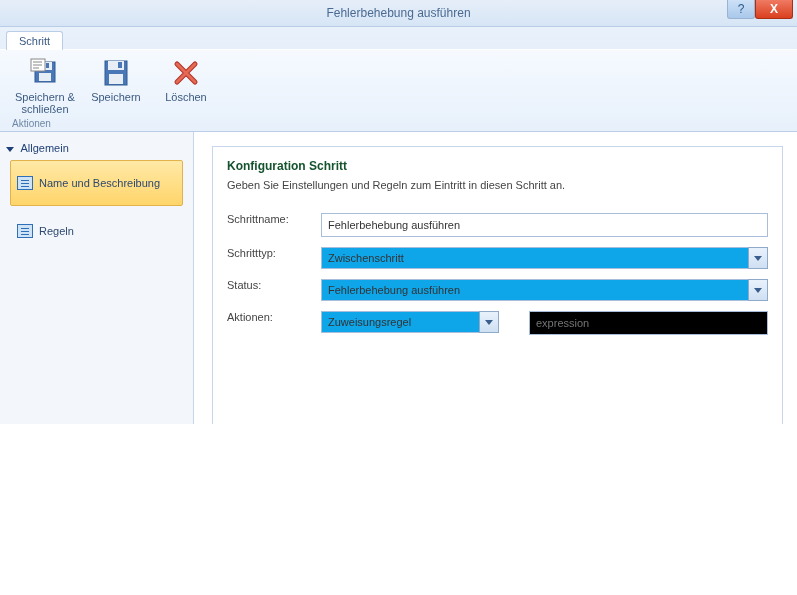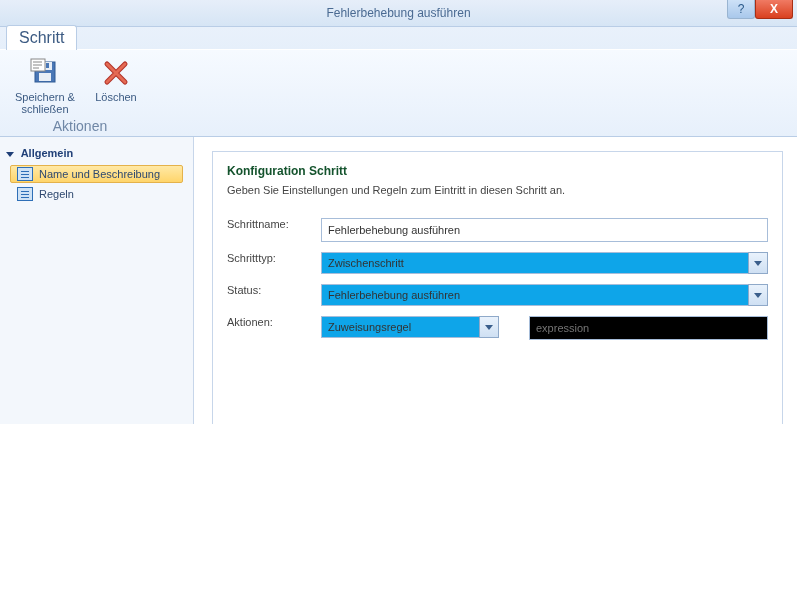--- a/index.html
+++ b/index.html
@@ -8,35 +8,35 @@
   
   .titlebar{height:26px;background:linear-gradient(#e6eef9,#d6e5f5);border-bottom:1px solid #b9cde6;display:flex;align-items:center;position:relative}
   .titlebar .title{position:absolute;left:50%;transform:translateX(-50%);color:#4a6a92;font-size:12px}
   .titlebar .tbtn{position:absolute;top:0;height:18px;min-width:26px;display:flex;align-items:center;justify-content:center;border:1px solid #99b4d1;border-top:none;border-radius:0 0 3px 3px;font-size:12px;cursor:pointer}
   .titlebar .help{right:42px;background:linear-gradient(#cde1f7,#a9c8eb);color:#2b5a8a}
   .titlebar .close{right:4px;width:36px;background:linear-gradient(#f07a63,#d9401f);border-color:#a82e14;color:#fff;font-weight:bold}
 
   
   .ribbon-wrap{background:linear-gradient(#e9f1fb,#d9e7f7);border-bottom:1px solid #b9cde6}
   .tabrow{height:22px;display:flex;align-items:flex-end;padding-left:6px}
-  .tab{background:#fff;border:1px solid #b9cde6;border-bottom:none;border-radius:3px 3px 0 0;padding:3px 12px 3px 12px;color:#3b5a82;font-size:16px;cursor:pointer;position:relative;top:1px}
+  .tab{background:#fff;border:1px solid #b9cde6;border-bottom:none;border-radius:3px 3px 0 0;padding:3px 12px 3px 12px;color:#3b5a82;font-size:11px;cursor:pointer;position:relative;top:1px}
   .ribbon{background:linear-gradient(#f6faff,#e7f0fb);border-top:1px solid #fff;padding:4px 6px 2px 6px}
   .group{display:inline-block;vertical-align:top;text-align:center;padding:0 6px}
   .group .row{display:flex;align-items:flex-end;gap:6px}
   .rbtn{display:flex;flex-direction:column;align-items:center;justify-content:flex-start;min-width:58px;padding:2px 2px 0 2px;cursor:pointer;border:1px solid transparent;border-radius:3px}
   .rbtn .ic{width:32px;height:32px;display:flex;align-items:center;justify-content:center}
   .rbtn .lbl{margin-top:2px;color:#3b5a82;line-height:12px;text-align:center;min-height:24px}
-  .group .grpname{color:#6f87a6;font-size:14px;margin-top:2px;text-align:center}
+  .group .grpname{color:#6f87a6;font-size:10px;margin-top:2px;text-align:left}
 
   
   .body{display:flex;height:475px}
   .navpane{width:194px;box-sizing:border-box;border-right:1px solid #c7d6ea;background:#f3f7fc;padding:10px 6px}
-  .navhdr{color:#1f3f77;font-weight:bold;margin-bottom:6px;cursor:pointer}
+  .navhdr{color:#1f3f77;font-weight:normal;margin-bottom:6px;cursor:pointer}
   .navhdr .tri{display:inline-block;width:0;height:0;border-left:4px solid transparent;border-right:4px solid transparent;border-top:5px solid #1f3f77;margin-right:4px;vertical-align:middle}
-  .navitem{display:flex;align-items:center;gap:6px;padding:1px 6px;margin:2px 4px;border:1px solid transparent;border-radius:2px;cursor:pointer;color:#2e486f}
+  .navitem{display:flex;align-items:center;gap:6px;padding:15px 6px;margin:2px 4px;border:1px solid transparent;border-radius:2px;cursor:pointer;color:#2e486f}
   .navitem.sel{background:linear-gradient(#ffe9a6,#ffd56b);border-color:#e4b24b}
   .navitem .nic{width:14px;height:12px;border:1px solid #2e6fb7;background:#cfe3f6;display:flex;align-items:center;justify-content:center}
   .navitem .nic::before{content:"";display:block;width:8px;height:1px;background:#2e6fb7;box-shadow:0 -3px 0 #2e6fb7,0 3px 0 #2e6fb7}
 
   .content{flex:1;padding:14px 14px 14px 18px}
   .panel{border:1px solid #c7d6ea;background:#fff;height:440px;box-sizing:border-box;padding:12px 14px}
   .ptitle{color:#14532d;font-weight:bold;font-size:12px;margin-bottom:6px}
   .pdesc{color:#444;margin-bottom:22px}
   .frow{display:flex;align-items:flex-start;margin-bottom:10px}
   .flabel{width:94px;color:#444}
@@ -83,20 +83,31 @@
                 <rect x="9" y="15" width="12" height="8" fill="#e8eef6"></rect>
                 <rect x="16" y="5" width="3" height="5" fill="#4a77b6"></rect>
                 <rect x="1" y="1" width="14" height="12" fill="#fff" stroke="#888"></rect>
                 <line x1="3" y1="4" x2="12" y2="4" stroke="#888"></line>
                 <line x1="3" y1="7" x2="12" y2="7" stroke="#888"></line>
                 <line x1="3" y1="10" x2="9" y2="10" stroke="#888"></line>
               </svg>
             </span>
             <span class="lbl" style="white-space:pre-line">Speichern &amp;
 schließen</span>
+          </div>
+          <div class="rbtn">
+            <span class="ic">
+              <svg width="30" height="30" viewBox="0 0 30 30">
+                <rect x="4" y="3" width="22" height="24" fill="#4a77b6" stroke="#2e5a94"></rect>
+                <rect x="7" y="3" width="16" height="9" fill="#e8eef6"></rect>
+                <rect x="8" y="16" width="14" height="10" fill="#e8eef6"></rect>
+                <rect x="17" y="4" width="4" height="6" fill="#4a77b6"></rect>
+              </svg>
+            </span>
+            <span class="lbl">Speichern</span>
           </div>
           <div class="rbtn">
             <span class="ic">
               <svg width="30" height="30" viewBox="0 0 30 30">
                 <path d="M6 6 L24 24 M24 6 L6 24" stroke="#b23228" stroke-width="5" stroke-linecap="round"></path>
                 <path d="M6 6 L24 24 M24 6 L6 24" stroke="#e46a54" stroke-width="3" stroke-linecap="round"></path>
               </svg>
             </span>
             <span class="lbl">Löschen</span>
           </div>

